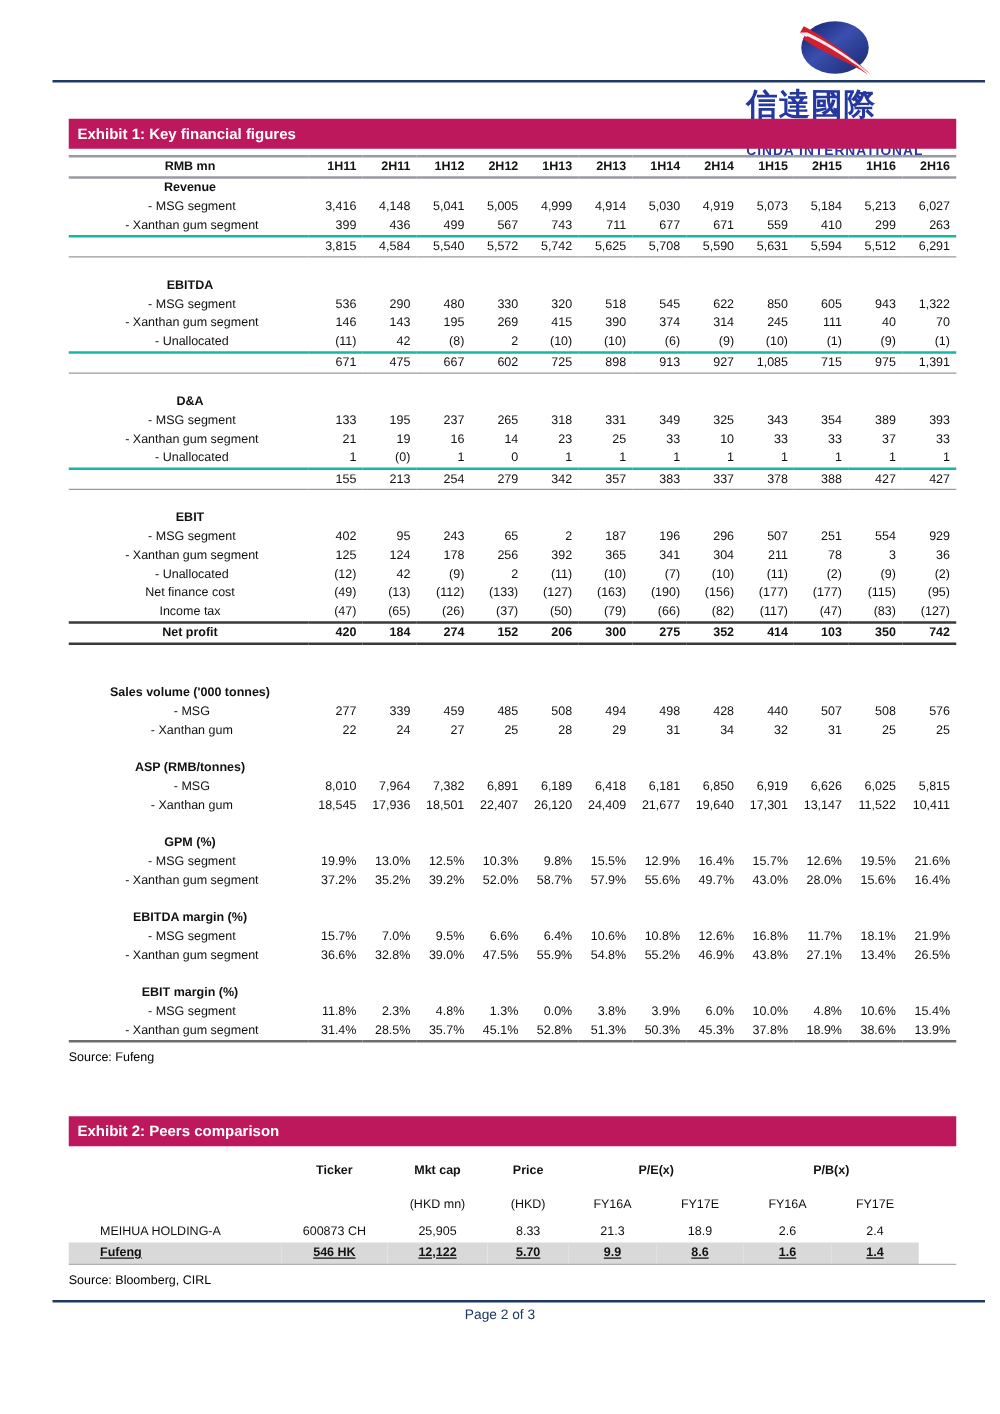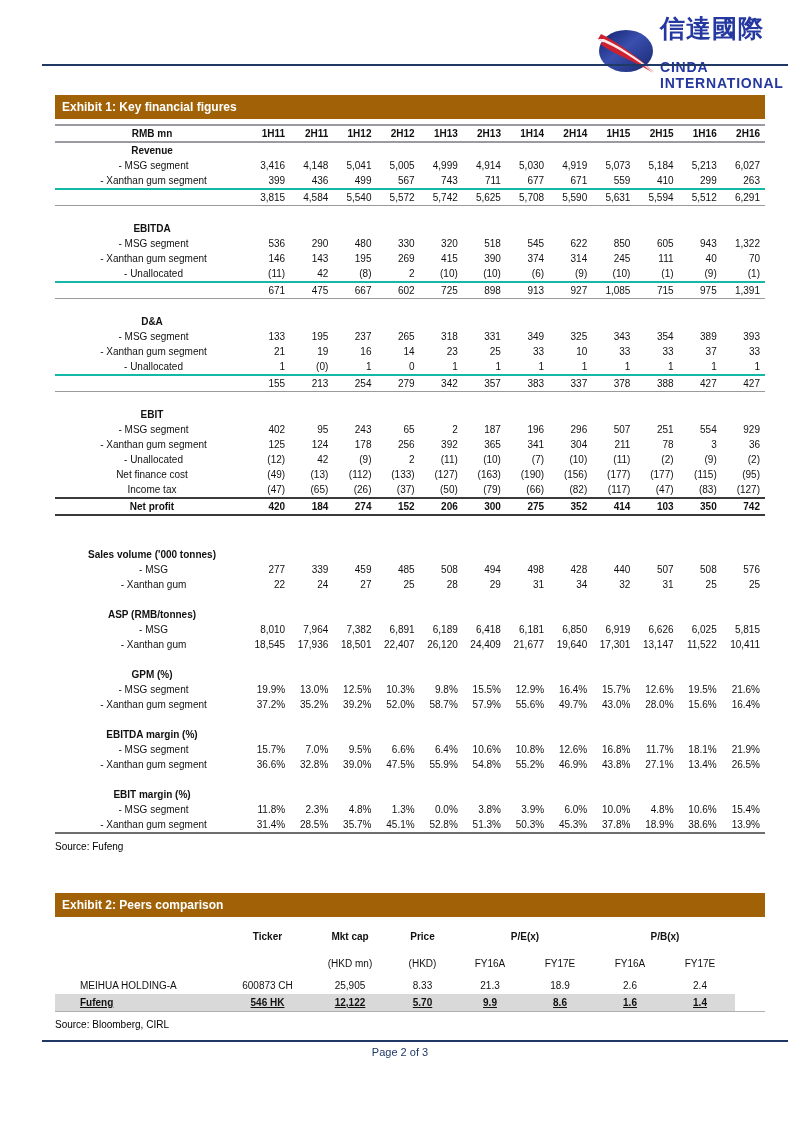--- a/index.html
+++ b/index.html
@@ -1,28 +1,28 @@
 <!DOCTYPE html>
 <html><head>
 <meta charset="utf-8">
 <style>
   html,body{margin:0;padding:0;background:#fff;}
   .page{position:relative;width:800px;height:1131px;background:#fff;overflow:hidden;
         font-family:"Liberation Sans","DejaVu Sans",sans-serif;color:#111;}
   
-  .logo{position:absolute;left:597px;top:15px;display:flex;align-items:center;gap:5px;}
+  .logo{position:absolute;left:597px;top:15px;display:flex;align-items:center;gap:5px;flex-direction:column;}
   .logo-text{display:flex;flex-direction:column;align-items:flex-start;}
   .logo-cn{font-size:25px;font-weight:bold;color:#2438A0;letter-spacing:1px;line-height:1.1;}
-  .logo-en{font-size:14px;font-weight:bold;color:#2438A0;letter-spacing:0.8px;margin-top:16px;}
+  .logo-en{font-size:11px;font-weight:bold;color:#2438A0;letter-spacing:0.8px;margin-top:16px;}
   .top-rule{position:absolute;left:42px;top:64px;width:746px;height:2px;background:#1F3864;}
   
   .exhibit{position:absolute;left:55px;width:710px;}
   .ex1{top:95px;}
   .ex2{top:893px;}
-  .exbar{background:#a16207;color:#fff;font-weight:bold;font-size:12px;height:24px;
+  .exbar{background:#be185d;color:#fff;font-weight:bold;font-size:12px;height:24px;
          line-height:24px;padding-left:7px;}
   .source{font-size:10px;color:#000;margin-top:7px;}
   
   table.fin{border-collapse:collapse;width:710px;font-size:10px;margin-top:5px;table-layout:fixed;}
   table.fin td{height:15px;padding:0;vertical-align:middle;white-space:nowrap;overflow:visible;}
   table.fin td.lbl{text-align:center;padding-left:2px;}
   table.fin td.num{text-align:right;padding-right:5px;}
   tr.r-colhead td{font-weight:bold;border-top:2px solid #9a9aa2;border-bottom:2px solid #9a9aa2;}
   tr.r-section td{font-weight:bold;}
   tr.r-item td.lbl{padding-left:5px;}

